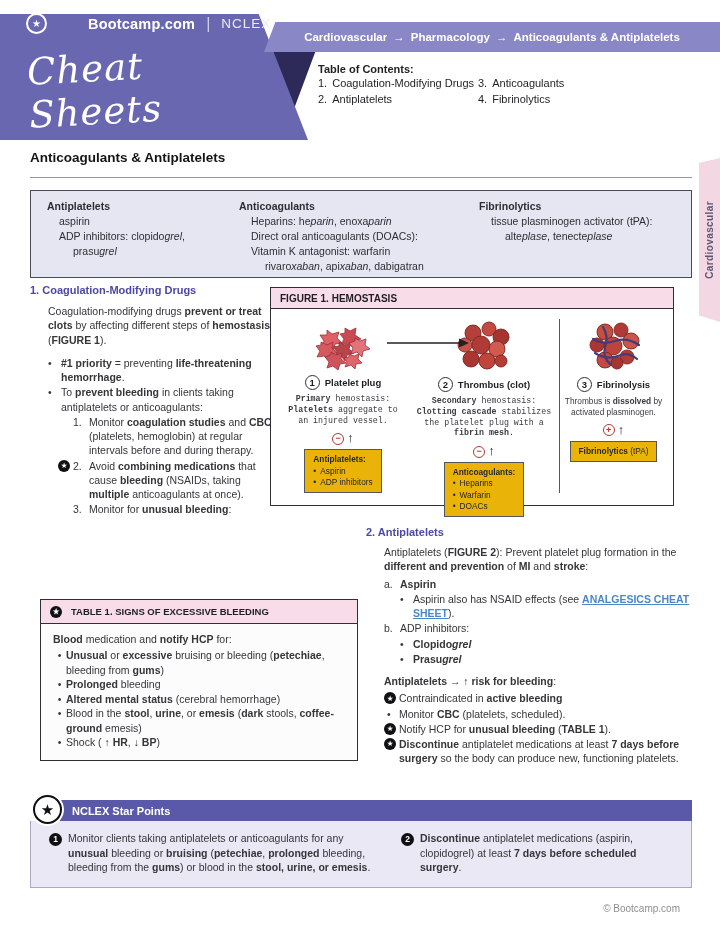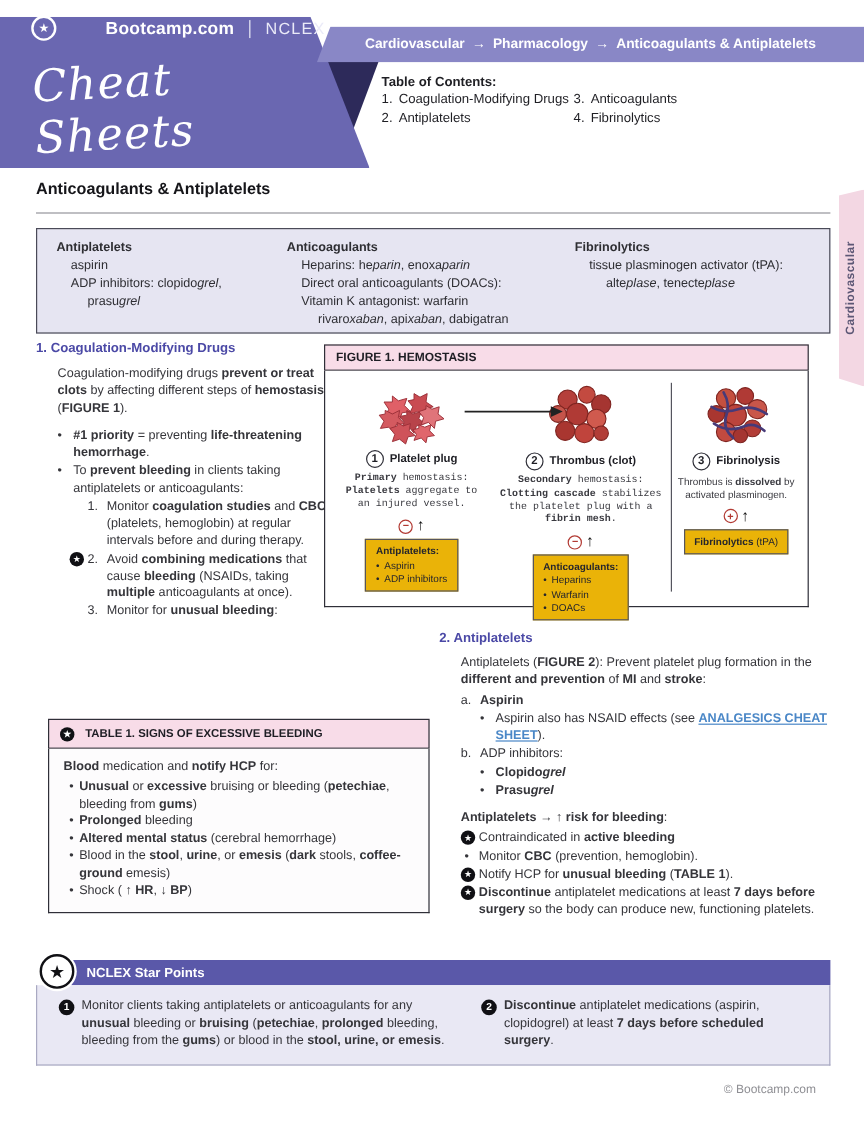--- a/index.html
+++ b/index.html
@@ -439,21 +439,21 @@
       <div class="row">
         <span class="star-slot">
             <span class="star-ic">
               <span>★</span>
             </span>
           </span>
         <span class="txt"><span>Contraindicated in </span><span class="b">active bleeding</span></span>
       </div>
       <div class="row">
         <span class="star-slot" style="padding-left:3px;">•</span>
-        <span class="txt"><span>Monitor </span><span class="b">CBC</span><span> (prevention, hemoglobin).</span></span>
+        <span class="txt"><span>Monitor </span><span class="b">CBC</span><span> (platelets, scheduled).</span></span>
       </div>
       <div class="row">
         <span class="star-slot">
             <span class="star-ic">
               <span>★</span>
             </span>
           </span>
         <span class="txt"><span>Notify HCP for </span><span class="b">unusual bleeding</span><span> (</span><span class="b">TABLE 1</span><span>).</span></span>
       </div>
       <div class="row">

